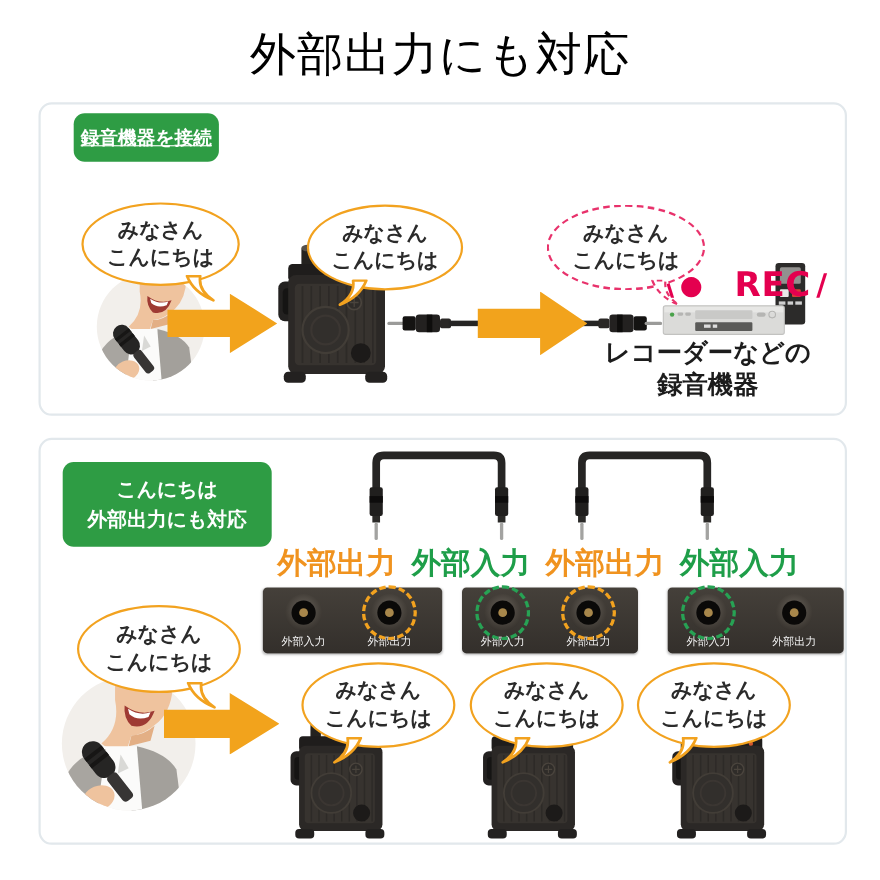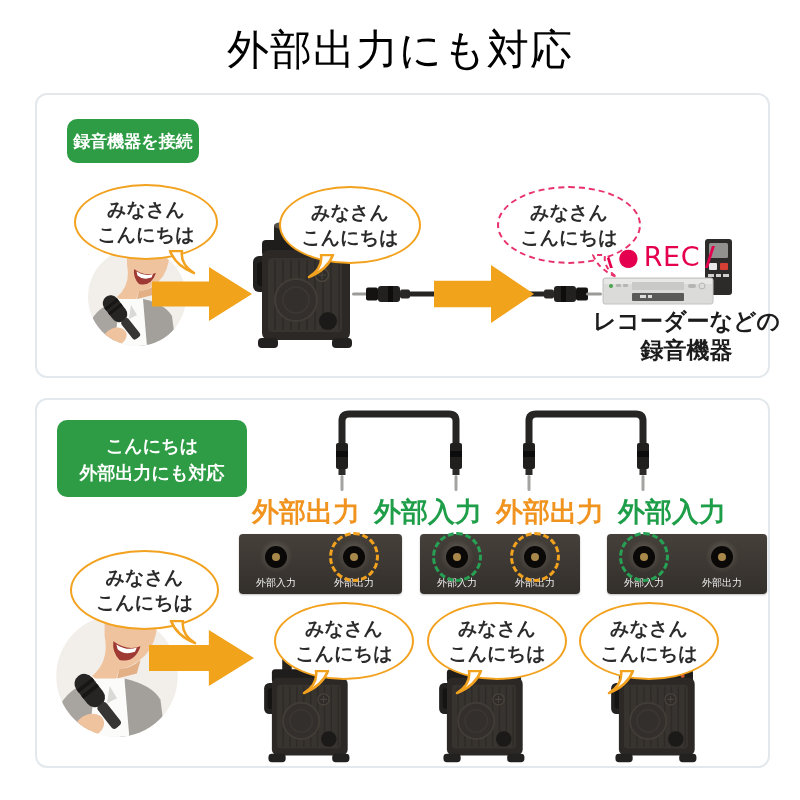--- a/index.html
+++ b/index.html
@@ -15,42 +15,42 @@
     position:absolute;left:35px;width:731px;background:#fff;
     border:2px solid #e2e8ec;border-radius:12px;
   }
   #sect1{top:93px;height:281px;}
   #sect2{top:398px;height:366px;}
   .badge{
     position:absolute;background:#2E9C44;color:#fff;border-radius:10px;
     font-weight:700;text-align:center;display:flex;flex-direction:column;
     justify-content:center;align-items:center;
   }
-  #badge1{left:30px;top:24px;width:132px;height:44px;font-size:17px;}
+  #badge1{left:30px;top:8px;width:132px;height:44px;font-size:17px;text-decoration:underline;}
   #badge2{left:20px;top:20px;width:190px;height:77px;font-size:18px;line-height:1.5;}
   
   .bubble{
     position:absolute;background:#fff;border:2.5px solid #F2A21F;border-radius:50%;
     display:flex;flex-direction:column;justify-content:center;align-items:center;
     font-size:19px;font-weight:600;color:#2b2b2b;line-height:1.32;z-index:5;
   }
   .bubble.pink{border:2px dashed #E8316B;}
   .tail{position:absolute;width:32px;height:26px;bottom:-18px;z-index:6;}
   .tail-br{right:18px;}
   .tail-bl{left:24px;transform:scaleX(-1);}
   
   .arrow{
     position:absolute;background:#F2A31C;
     clip-path:polygon(0 27%,57% 27%,57% 0,100% 50%,57% 100%,57% 73%,0 73%);
   }
   
   .rec{position:absolute;display:flex;align-items:center;gap:5px;color:#E4004F;z-index:4;}
   .rec .rslash{font-size:27px;font-weight:700;}
   .rec .rdot{font-size:24px;line-height:1;}
-  .rec .rtext{font-size:27px;font-weight:400;letter-spacing:.5px;}
+  .rec .rtext{font-size:31px;font-weight:700;letter-spacing:.5px;margin-left:24px;}
   .caption{
     position:absolute;text-align:center;font-size:23px;font-weight:800;color:#1c1c1c;line-height:1.26;
   }
   .caption span{display:block;}
   
   .portlabel{position:absolute;width:112px;text-align:center;font-size:27px;font-weight:800;}
   .portlabel.lo{color:#F0931F;}
   .portlabel.lg{color:#1E9E49;}
   
   .jackpanel{
@@ -222,21 +222,21 @@
       </svg>
   </div>
 
   <div class="rec" style="left:566px;top:146px;">
     <span class="rslash">\</span>
     <span class="rdot">●</span>
     <span class="rtext">REC</span>
     <span class="rslash">/</span>
   </div>
 
-  <div class="caption" style="left:552px;top:212px;width:195px;">
+  <div class="caption" style="left:509px;top:212px;width:195px;">
     <span>レコーダーなどの</span>
     <span>録音機器</span>
   </div>
 
   <div class="bubble" style="left:37px;top:89px;width:140px;height:72px;">
     <span>みなさん</span>
     <span>こんにちは</span>
     <svg class="tail tail-br" viewBox="0 0 32 26">
       <use href="#tailSolid" fill="#fff" stroke="#F2A21F" stroke-width="2.5" stroke-linejoin="round"></use>
     </svg>

